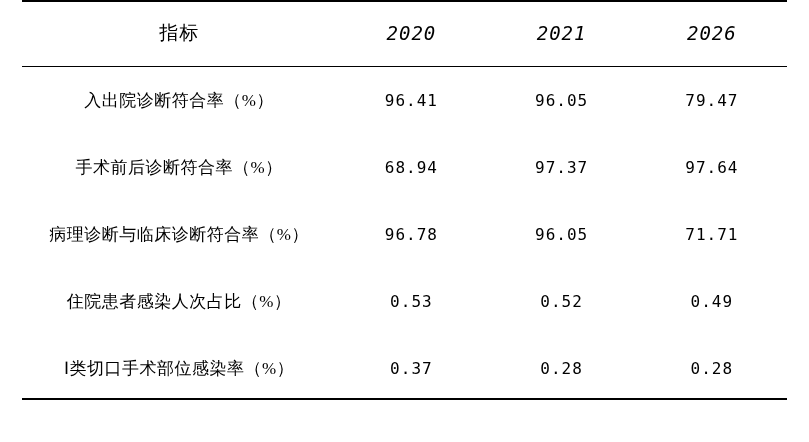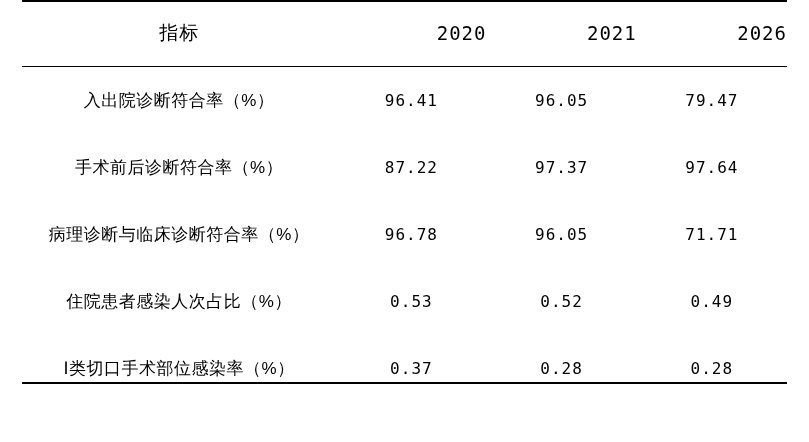--- a/index.html
+++ b/index.html
@@ -38,45 +38,46 @@
   }
   th.col-indicator {
     width: 41%;
     text-align: center;
     font-family: "DejaVu Sans", sans-serif;
     font-weight: bold;
     font-size: 18px;
   }
   th.col-year {
     width: 19.6%;
-    text-align: right;
+    text-align: center;
     font-family: "DejaVu Sans Mono", monospace;
     font-weight: bold;
     font-size: 17px;
     letter-spacing: 2px;
+    font-style: italic;
   }
   tbody td {
     padding: 22px 0 22px 0;
     font-size: 18px;
   }
   td.cell-indicator {
     text-align: center;
-    font-family: Liberation Sans, sans-serif;
+    font-family: Liberation Serif, serif;
     font-size: 17px;
     letter-spacing: 0.5px;
     white-space: nowrap;
   }
   td.cell-value {
     text-align: center;
     font-family: "DejaVu Sans Mono", monospace;
     font-size: 16px;
     letter-spacing: 1px;
   }
   tbody tr:last-child td {
-    padding-bottom: 2px;
+    padding-bottom: 18px;
   }
   .bottom-rule {
     width: 765px;
     margin: 0 auto;
     border-bottom: 2px solid #000;
   }
 </style>
 </head>
 <body>
 
@@ -92,21 +93,21 @@
     </thead>
     <tbody>
       <tr>
         <td class="cell-indicator">入出院诊断符合率（%）</td>
         <td class="cell-value">96.41</td>
         <td class="cell-value">96.05</td>
         <td class="cell-value">79.47</td>
       </tr>
       <tr>
         <td class="cell-indicator">手术前后诊断符合率（%）</td>
-        <td class="cell-value">87.22</td>
+        <td class="cell-value">68.94</td>
         <td class="cell-value">97.37</td>
         <td class="cell-value">97.64</td>
       </tr>
       <tr>
         <td class="cell-indicator">病理诊断与临床诊断符合率（%）</td>
         <td class="cell-value">96.78</td>
         <td class="cell-value">96.05</td>
         <td class="cell-value">71.71</td>
       </tr>
       <tr>

